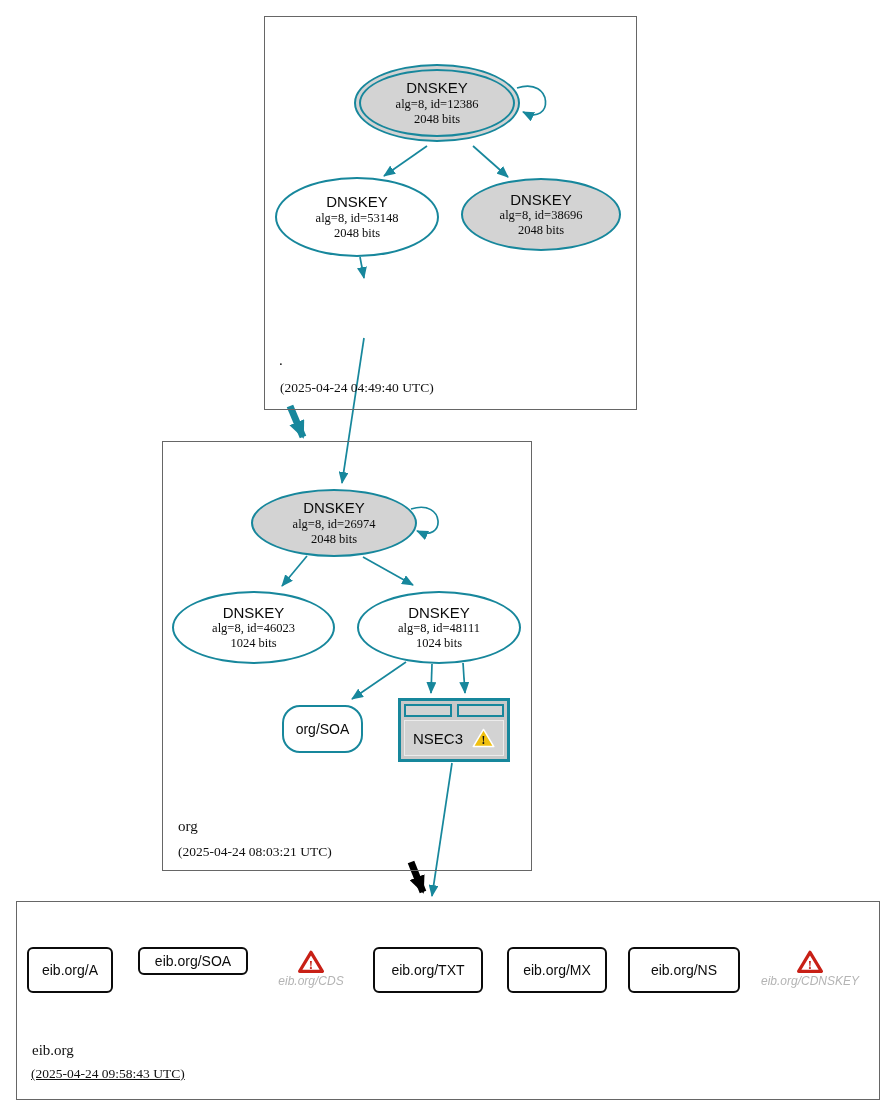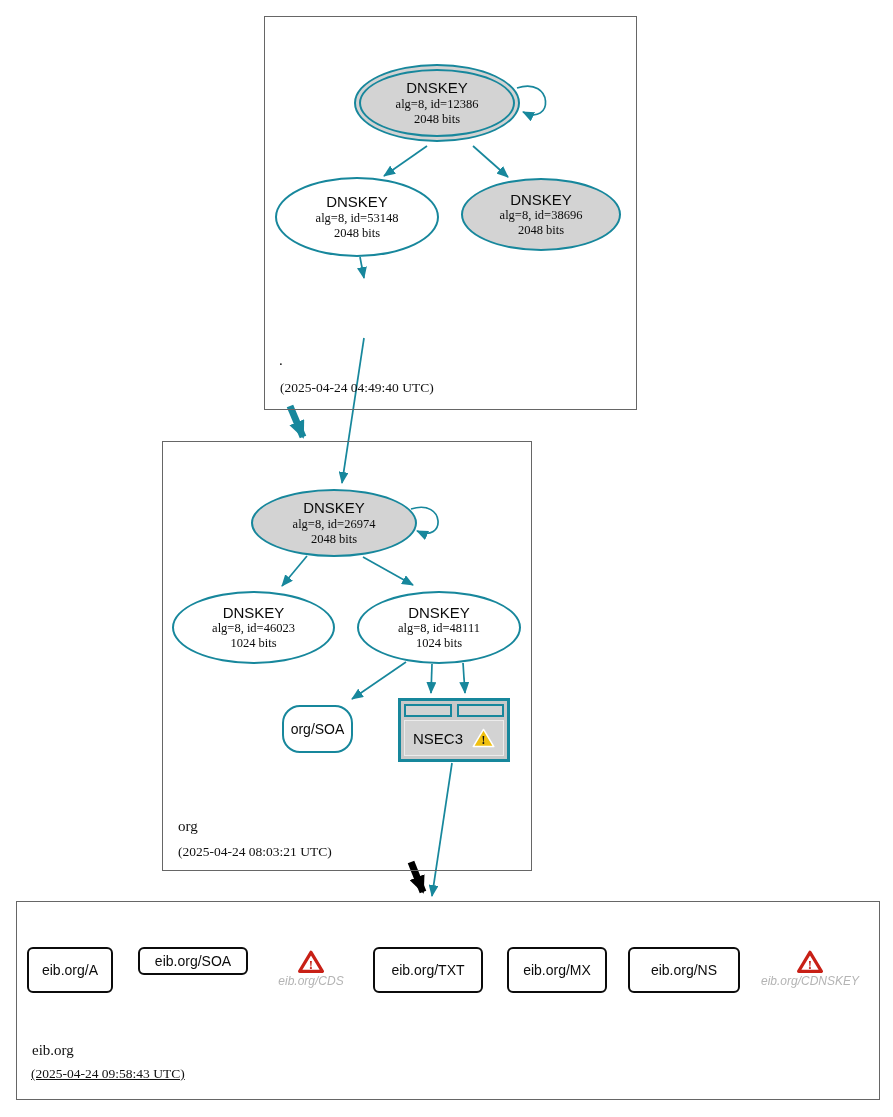--- a/index.html
+++ b/index.html
@@ -105,21 +105,21 @@
   <div class="ellipse" style="left:172px;top:591px;width:163px;height:73px;">
     <div class="n-title">DNSKEY</div>
     <div class="n-sub">alg=8, id=46023</div>
     <div class="n-sub">1024 bits</div>
   </div>
   <div class="ellipse" style="left:357px;top:591px;width:164px;height:73px;">
     <div class="n-title">DNSKEY</div>
     <div class="n-sub">alg=8, id=48111</div>
     <div class="n-sub">1024 bits</div>
   </div>
-  <div class="rrset teal" style="left:282px;top:705px;width:71px;height:48px;">
+  <div class="rrset teal" style="left:282px;top:705px;width:81px;height:48px;">
     <span>org/SOA</span>
   </div>
   <div class="nsec3" style="left:398px;top:698px;width:112px;height:64px;">
     <div class="nsec3-row">
       <div class="nsec3-cell"></div>
       <div class="nsec3-cell"></div>
     </div>
     <div class="nsec3-main">
       <span>NSEC3</span>
       <svg width="23" height="20" viewBox="0 0 24 21">

